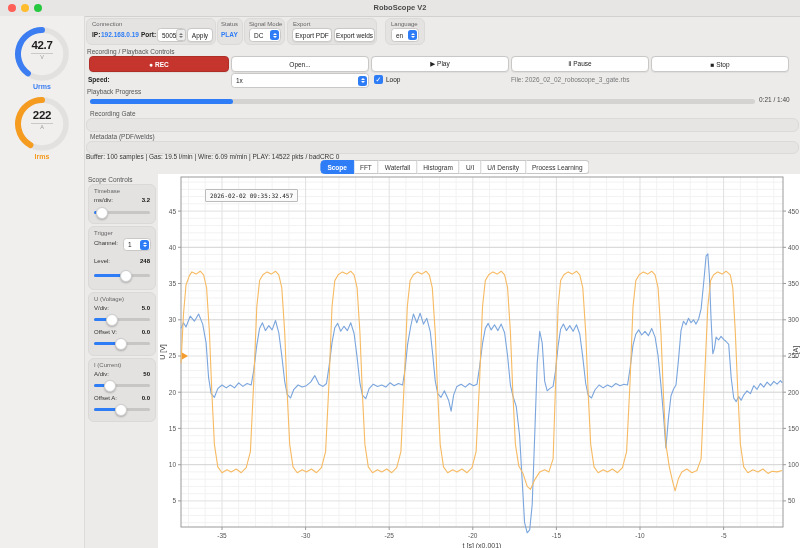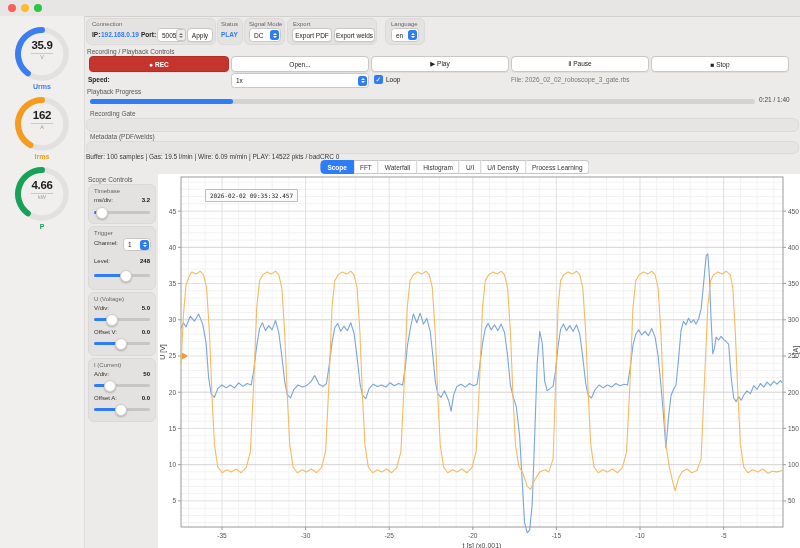--- a/index.html
+++ b/index.html
@@ -66,58 +66,47 @@
   .stamp{position:absolute;left:47px;top:15px;background:#fafafa;border:1px solid #bdbcbb;border-radius:1px;
        font-family:"DejaVu Sans Mono",monospace;font-size:6px;color:#222;padding:2px 4px;white-space:nowrap;}
 </style>
 </head>
 <body>
 
 <div class="titlebar">
   <span class="tl" style="left:8px;background:#ff5f57;"></span>
   <span class="tl" style="left:21px;background:#febc2e;"></span>
   <span class="tl" style="left:34px;background:#28c840;"></span>
+  <div class="win-title">RoboScope V2</div>
 </div>
 
 <div class="rail">
   <div class="gauge" style="top:10px;">
     <svg width="56" height="56">
         <circle cx="28" cy="28" r="24" fill="none" stroke="#e2e1e0" stroke-width="5.5"></circle>
         <path d="M 28 4 A 24 24 0 0 0 13.89 47.42" fill="none" stroke="#3c7ef2" stroke-width="6" stroke-linecap="round"></path>
       </svg>
     <div class="gval">
-        <b>35.9</b>
+        <b>42.7</b>
         <span class="gline"></span>
         <span>V</span>
       </div>
     <div class="glab" style="color: rgb(60, 126, 242);">Urms</div>
   </div>
   <div class="gauge" style="top:80px;">
     <svg width="56" height="56">
         <circle cx="28" cy="28" r="24" fill="none" stroke="#e2e1e0" stroke-width="5.5"></circle>
         <path d="M 28 4 A 24 24 0 0 0 16.44 49.03" fill="none" stroke="#f59b20" stroke-width="6" stroke-linecap="round"></path>
       </svg>
     <div class="gval">
-        <b>162</b>
+        <b>222</b>
         <span class="gline"></span>
         <span>A</span>
       </div>
     <div class="glab" style="color: rgb(245, 155, 32);">Irms</div>
-  </div>
-  <div class="gauge" style="top:150px;">
-    <svg width="56" height="56">
-        <circle cx="28" cy="28" r="24" fill="none" stroke="#e2e1e0" stroke-width="5.5"></circle>
-        <path d="M 28 4 A 24 24 0 0 0 13.89 47.42" fill="none" stroke="#17a258" stroke-width="6" stroke-linecap="round"></path>
-      </svg>
-    <div class="gval">
-        <b>4.66</b>
-        <span class="gline"></span>
-        <span>kW</span>
-      </div>
-    <div class="glab" style="color: rgb(23, 162, 88);">P</div>
   </div>
 </div>
 
 <div class="gbox" style="left:86px;top:18px;width:128px;height:25px;">
   <span class="glabel" style="left:5px;top:2px;">Connection</span>
   <span class="smalltext" style="left:5px;top:12px;font-weight:bold;color:#222;">IP:</span>
   <span class="smalltext" style="left:14px;top:12px;font-weight:bold;color:#2e7df6;">192.168.0.19</span>
   <span class="smalltext" style="left:54px;top:12px;font-weight:bold;color:#222;">Port:</span>
   <div class="field" style="left:70px;top:9px;width:27px;height:12px;">
     <span class="val">5005</span>

